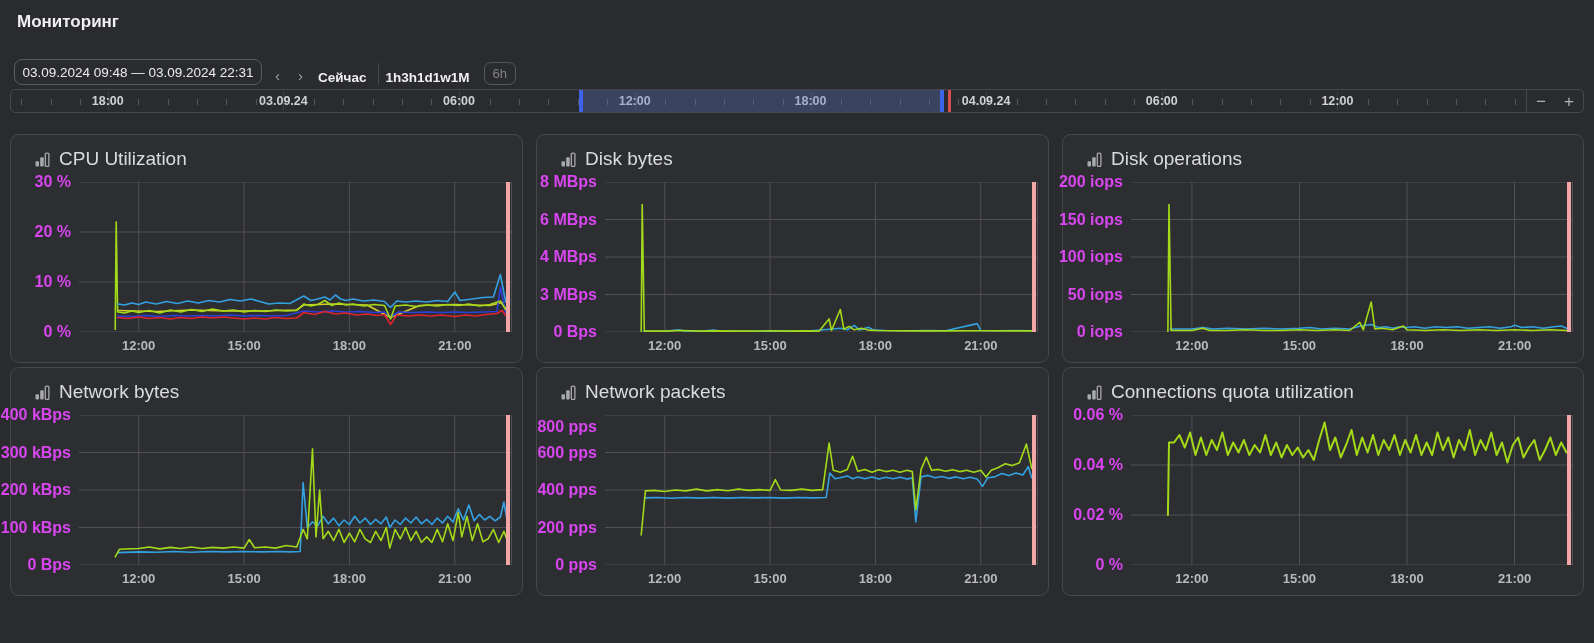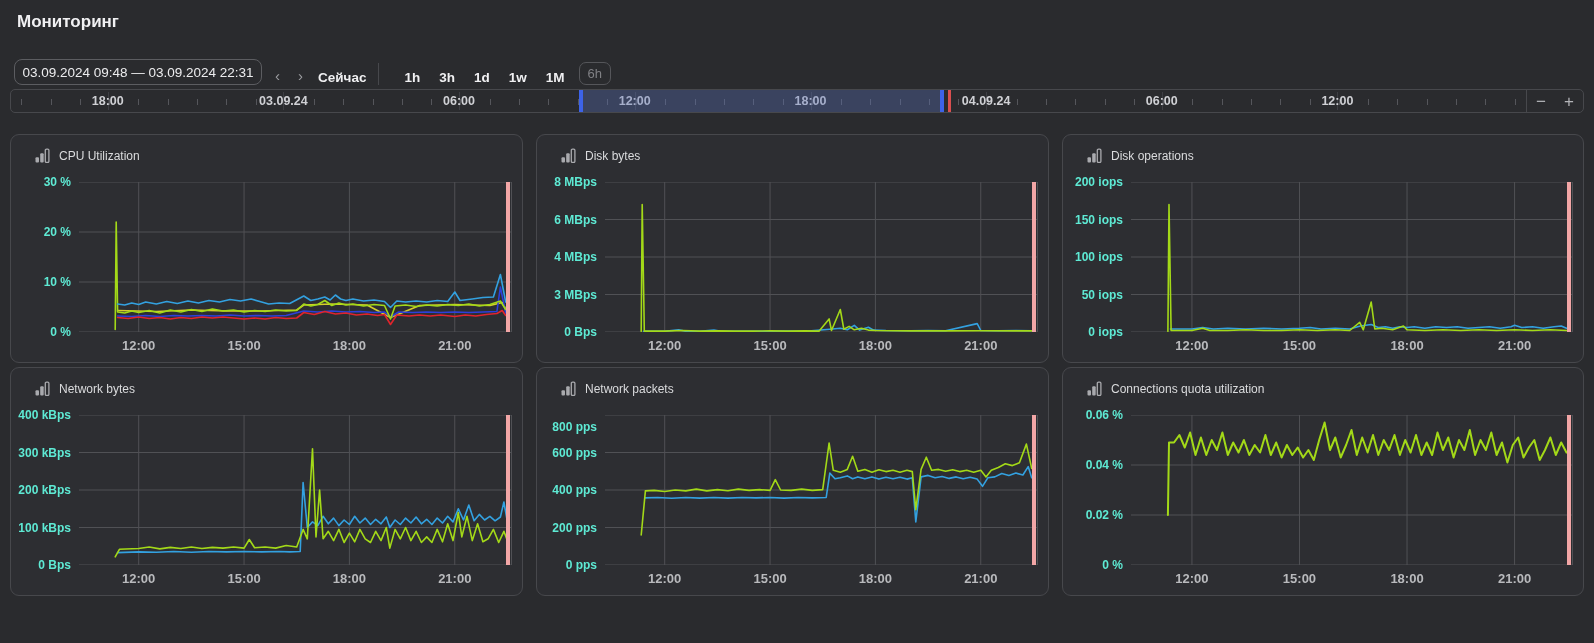--- a/index.html
+++ b/index.html
@@ -8,42 +8,42 @@
     background:#2a2b2e;color:#e6e7e9;
     font-family:"Liberation Sans","DejaVu Sans",sans-serif;
   }
   .page-title{position:absolute;left:17px;top:12px;font-size:17px;font-weight:700;color:#f1f1f3}
   
   .toolbar{position:absolute;left:14px;top:57px;height:28px;display:flex;align-items:flex-end}
   .datebox{width:248px;height:26px;border:1px solid #5c5d61;border-radius:8px;display:flex;align-items:center;justify-content:center;font-size:13.5px;color:#ececee;cursor:pointer;box-sizing:border-box}
   .navbtn{color:#9c9da1;font-size:15px;padding:2px 5px;margin-left:8px;cursor:pointer;line-height:1}
   .now-btn{margin:0 12px 0 10px;font-size:13.5px;font-weight:600;color:#f0f0f2;cursor:pointer}
   .tb-divider{width:1px;height:22px;background:#47484c;margin:0 6px 0 0}
-  .preset{font-size:13.5px;font-weight:700;color:#f0f0f2;margin-left:19px;cursor:pointer}
+  .preset{font-size:13.5px;font-weight:700;color:#f0f0f2;cursor:pointer}
   .preset-chip{border:1px solid #55565a;border-radius:7px;color:#808185;padding:3px 8px;font-size:13px;margin-left:14px;cursor:pointer}
   
   .timeline{position:absolute;left:10px;top:89px;width:1574px;height:24px;border:1px solid #47484c;border-radius:5px;display:flex;box-sizing:border-box}
   .strip{position:relative;flex:1;overflow:hidden;cursor:pointer}
   .tick{position:absolute;top:9px;width:1px;height:6px;background:#55565b}
   .tick.major{top:2px;height:18px;background:#3e3f44}
   .tlabel{position:absolute;top:0;height:22px;line-height:22px;transform:translateX(-50%);font-size:12.5px;font-weight:600;color:#d0d1d5;white-space:nowrap}
   .selection{position:absolute;top:0;bottom:0;background:rgba(88,112,185,0.35)}
   .handle{position:absolute;top:0;bottom:0;width:4px;background:#3d63e8;cursor:ew-resize}
   .tl-nowline{position:absolute;top:0;bottom:0;width:3px;background:#d94f4f}
   .zoomctl{width:56px;border-left:1px solid #47484c;display:flex;align-items:center;justify-content:space-around;color:#b3b4b8}
   .zoombtn{font-size:17px;cursor:pointer;padding:0 4px;line-height:1}
   
   .charts{position:absolute;left:10px;top:134px;width:1574px;display:grid;grid-template-columns:513px 513px 522px;grid-auto-rows:229px;column-gap:13px;row-gap:4px}
   .card{background:#2d2e32;border:1px solid #47484c;border-radius:9px;box-sizing:border-box;position:relative}
   .card-header{display:flex;align-items:center;gap:9px;padding:13px 0 0 24px}
-  .card-title{font-size:12px;color:#dadbdd}
+  .card-title{font-size:19px;color:#dadbdd}
   .icon{color:#a9aaae;flex:0 0 auto}
   .plot-wrap{position:absolute;left:14px;right:10px;top:47px}
   .ycol{position:absolute;left:0;top:0;width:46px;height:150px}
-  .ylab{position:absolute;right:0;transform:translateY(-50%);font-size:12px;font-weight:600;color:#5eead4;white-space:nowrap}
+  .ylab{position:absolute;right:0;transform:translateY(-50%);font-size:16px;font-weight:600;color:#d946ef;white-space:nowrap}
   .plot{position:absolute;left:54px;right:0;top:0;height:150px;cursor:crosshair}
   .plot svg{display:block}
   .xrow{position:absolute;left:54px;right:0;top:156px;height:16px}
   .xlab{position:absolute;transform:translateX(-50%);font-size:13px;font-weight:600;color:#b9babd;white-space:nowrap}
 </style>
 </head>
 <body>
 
 <div class="page-title">Мониторинг</div>
 

